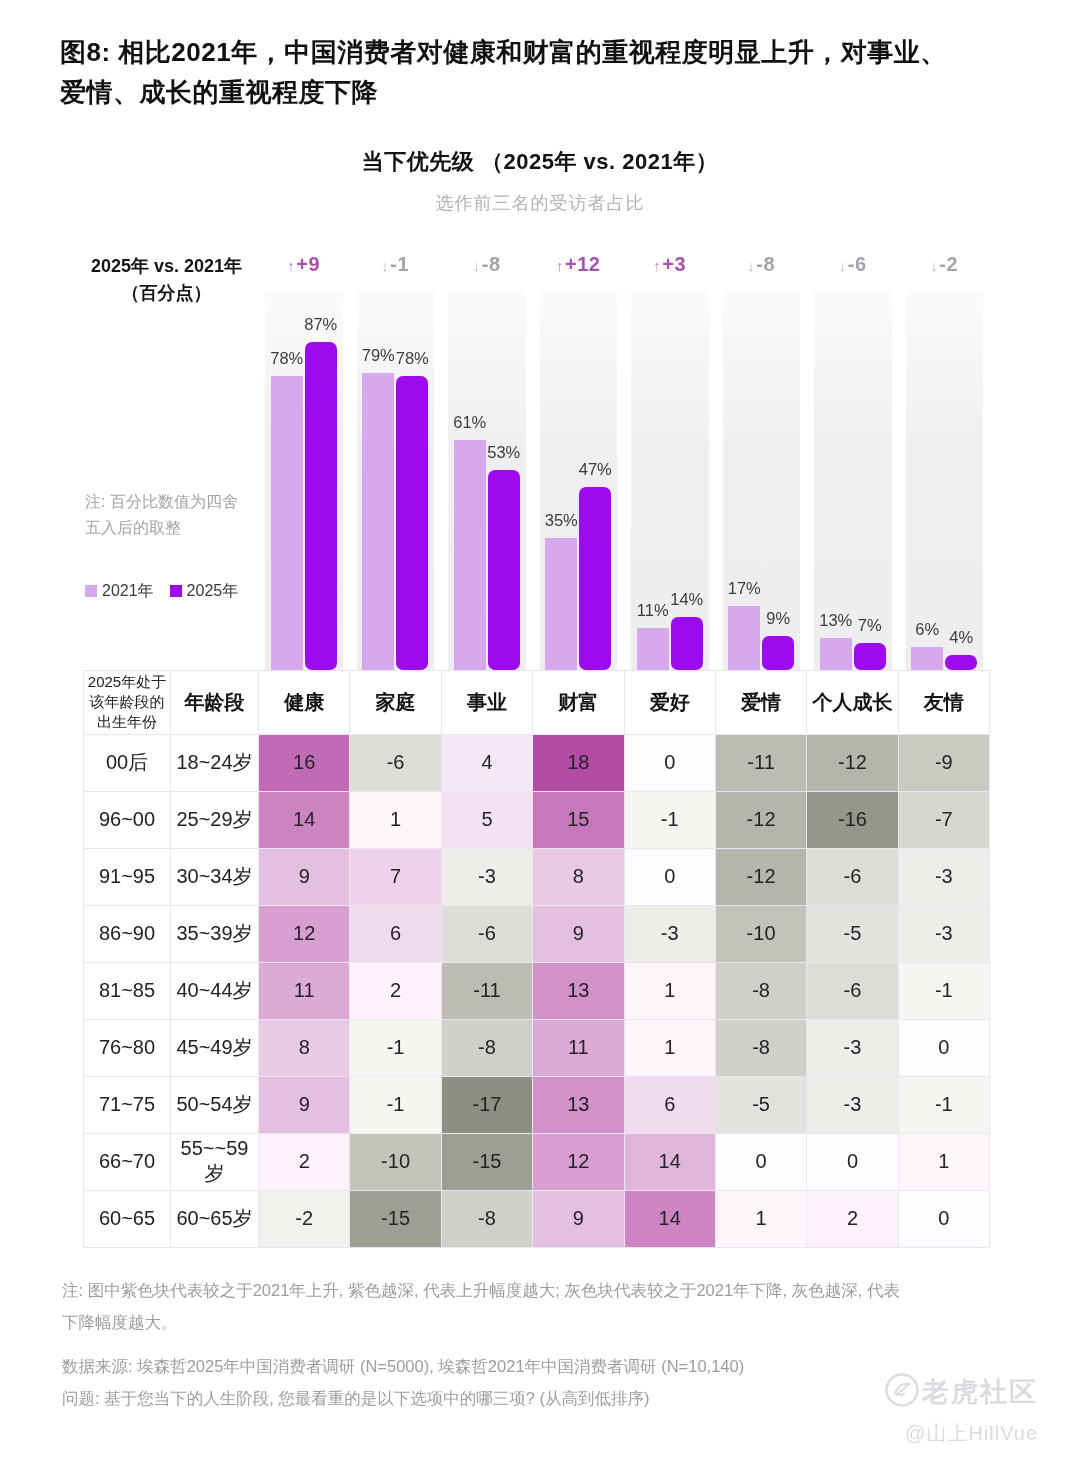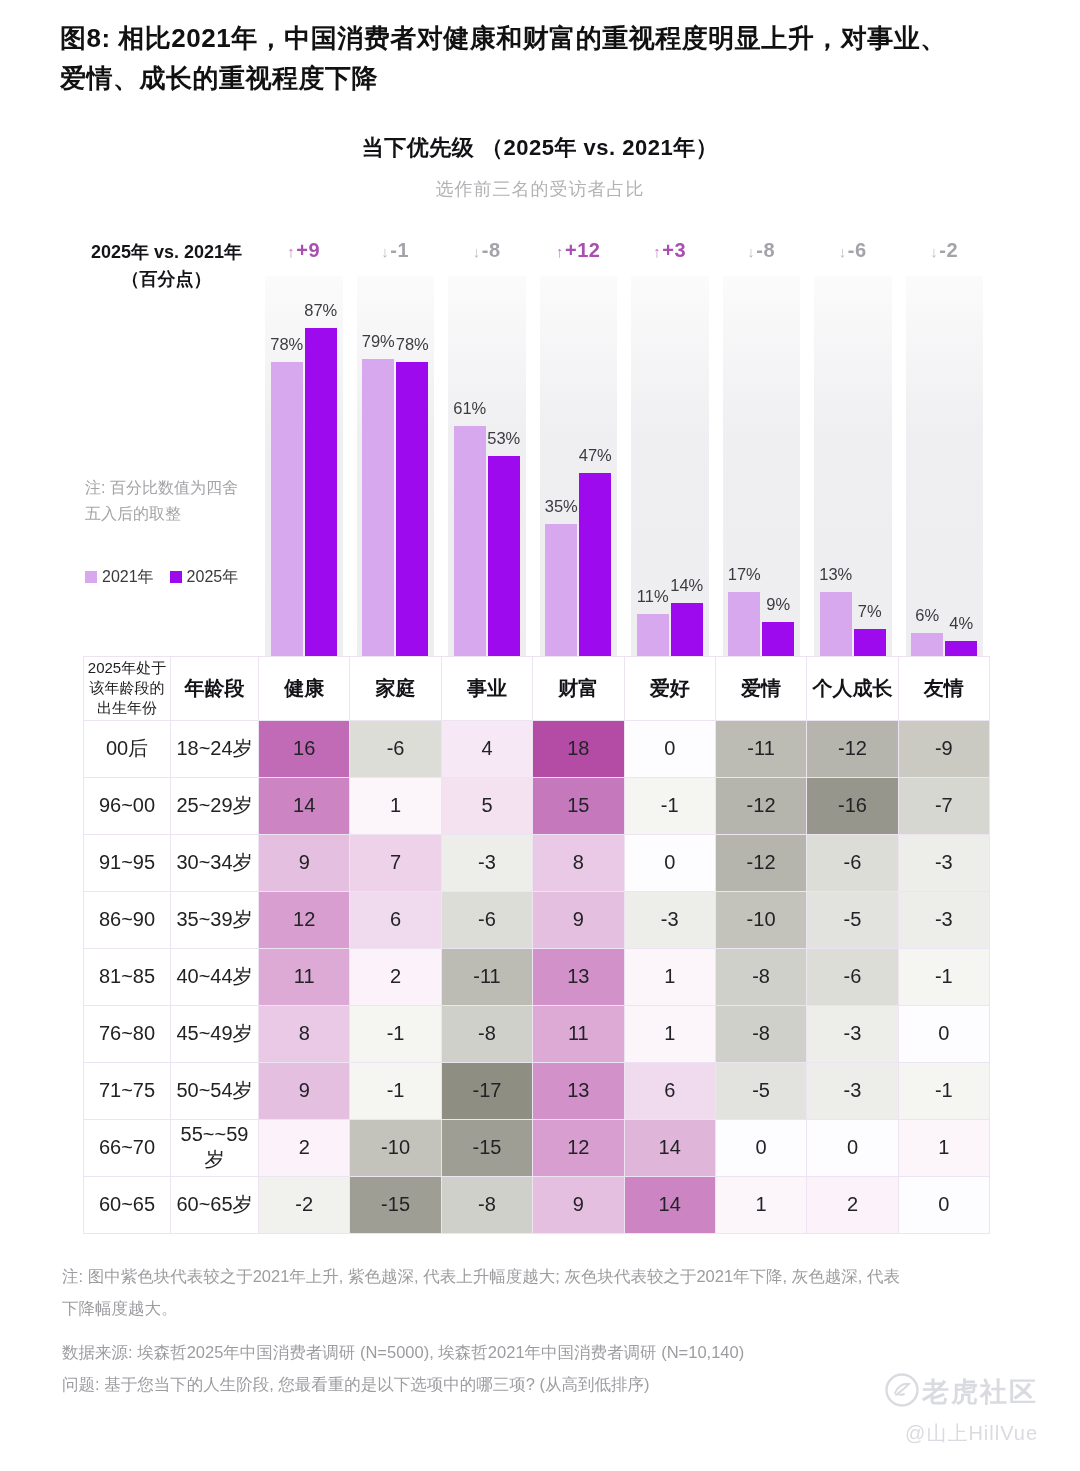--- a/index.html
+++ b/index.html
@@ -1,21 +1,21 @@
 <!DOCTYPE html>
 <html><head>
 <meta charset="utf-8">
 <style>
   * { margin:0; padding:0; box-sizing:border-box; }
   html,body { background:#fff; }
   body { font-family:"Liberation Sans","DejaVu Sans",sans-serif; color:#1a1a1e; }
   .page { position:relative; width:1080px; height:1471px; background:#fff; overflow:hidden; }
 
   .main-title {
-    padding-top:18px; margin-left:60px; width:950px;
+    padding-top:32px; margin-left:60px; width:950px;
     font-size:26px; font-weight:700; line-height:1.55; color:#111;
     white-space:pre-line; letter-spacing:.5px;
   }
   .chart-title { margin-top:34px; text-align:center; font-size:22px; font-weight:700; color:#121216; letter-spacing:.5px; }
   .chart-subtitle { margin-top:14px; text-align:center; font-size:18px; color:#b2b2b6; letter-spacing:1px; }
 
   .content { margin-left:83px; width:907px; }
 
   
   .chart-grid { margin-top:38px; display:grid; grid-template-columns:175px repeat(8,1fr); }
@@ -30,21 +30,21 @@
   .chart-col { display:flex; flex-direction:column; }
   .change-label { height:37px; text-align:center; font-size:20px; font-weight:700; letter-spacing:.5px; }
   .change-label.pos { color:#a94fb0; }
   .change-label.neg { color:#a3a3a9; }
   .change-label .arr { font-weight:400; font-size:15px; opacity:.7; margin-right:1px; }
   .track { position:relative; height:380px; margin:0 7px;
     background:linear-gradient(180deg,#fbfbfc 0%,#efeef0 42%,#eeedef 100%); }
   .bars { position:absolute; left:0; right:0; bottom:0; display:flex; justify-content:center; align-items:flex-end; gap:2px; }
   .bar { width:32px; position:relative; }
   .bar.b2021 { background:#d8a8ef; }
-  .bar.b2025 { background:#9e0aee; }
+  .bar.b2025 { background:#9e0aee;border-radius:7px; }
   .val { position:absolute; top:-27px; left:50%; transform:translateX(-50%);
     font-size:16.5px; color:#3c3c40; white-space:nowrap; }
 
   
   .prio-table { display:grid; grid-template-columns:87px 88px repeat(8,1fr);
     border-left:1px solid #ede4f3; border-top:1px solid #ece2f2; background:#fff; }
   .prio-table > div { border-right:1px solid #ede4f3; border-bottom:1px solid #ede4f3;
     display:flex; align-items:center; justify-content:center; text-align:center; }
   .th { height:64px; font-weight:700; font-size:20px; color:#141418; background:#fff; }
   .th-small { font-weight:400; font-size:15px; color:#222; line-height:1.35; white-space:pre-line; }
@@ -172,21 +172,21 @@
               <div class="bar b2025" style="height: 33.84px;">
                 <div class="val">9%</div>
               </div>
             </div>
           </div>
         </div>
         <div class="chart-col">
           <div class="change-label neg"><span class="arr">↓</span>-6</div>
           <div class="track">
             <div class="bars">
-              <div class="bar b2021" style="height: 64px;">
+              <div class="bar b2021" style="height: 32px;">
                 <div class="val">13%</div>
               </div>
               <div class="bar b2025" style="height: 26.32px;">
                 <div class="val">7%</div>
               </div>
             </div>
           </div>
         </div>
         <div class="chart-col">
           <div class="change-label neg"><span class="arr">↓</span>-2</div>

